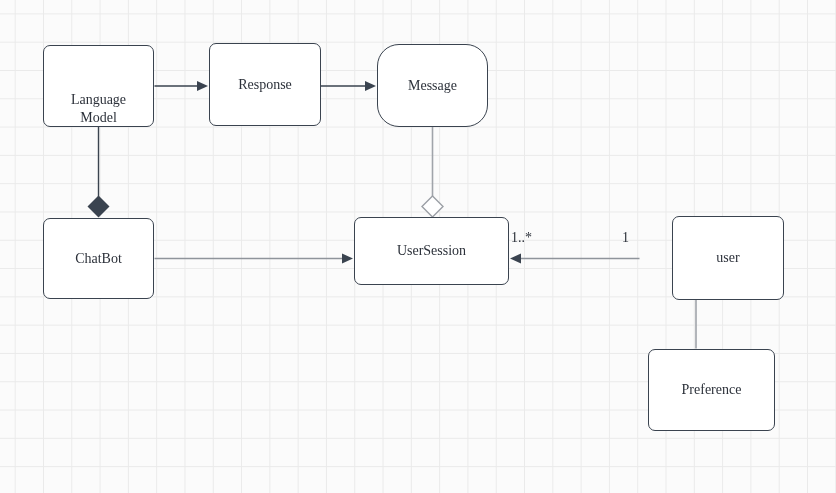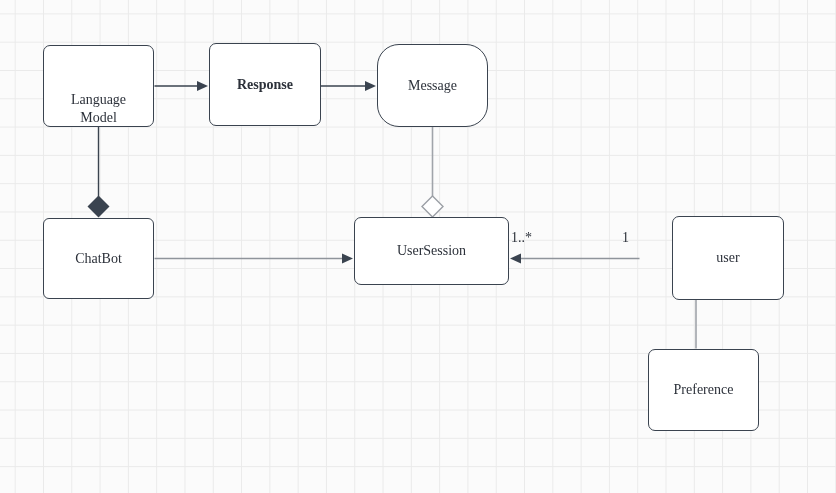--- a/index.html
+++ b/index.html
@@ -93,41 +93,41 @@
 
     <g>
       <line x1="696" y1="300" x2="696" y2="348.5" stroke="#a0a4aa" stroke-width="1.6"></line>
     </g>
   </svg>
 
   <div class="node" style="left:43px; top:45px; width:111px; height:82px;align-items:flex-end;">
     <span class="node-label">Language Model</span>
   </div>
 
-  <div class="node" style="left:209px; top:43px; width:112px; height:83px;font-weight:bold;">
+  <div class="node" style="left:209px; top:43px; width:112px; height:83px;">
     <span class="node-label">Response</span>
   </div>
 
   <div class="node" style="left:377px; top:44px; width:111px; height:83px;border-radius:22px;">
     <span class="node-label">Message</span>
   </div>
 
-  <div class="node" style="left:43px; top:218px; width:111px; height:81px;border-radius:6px;">
+  <div class="node" style="left:43px; top:218px; width:111px; height:81px;">
     <span class="node-label">ChatBot</span>
   </div>
 
   <div class="node" style="left:354px; top:217px; width:155px; height:68px;">
     <span class="node-label wide">UserSession</span>
   </div>
 
   <div class="node" style="left:640px; top:216px; width:112px; height:84px;margin-left:32px;">
     <span class="node-label">user</span>
   </div>
 
-  <div class="node" style="left:648px; top:349px; width:111px; height:82px;">
+  <div class="node" style="left:648px; top:349px; width:127px; height:82px;">
     <span class="node-label">Preference</span>
   </div>
 
   <span class="edge-label" style="left:511px; top:231px;">1..*</span>
 
   <span class="edge-label" style="left:622px; top:231px;">1</span>
 
 </div>
 
 </body></html>

